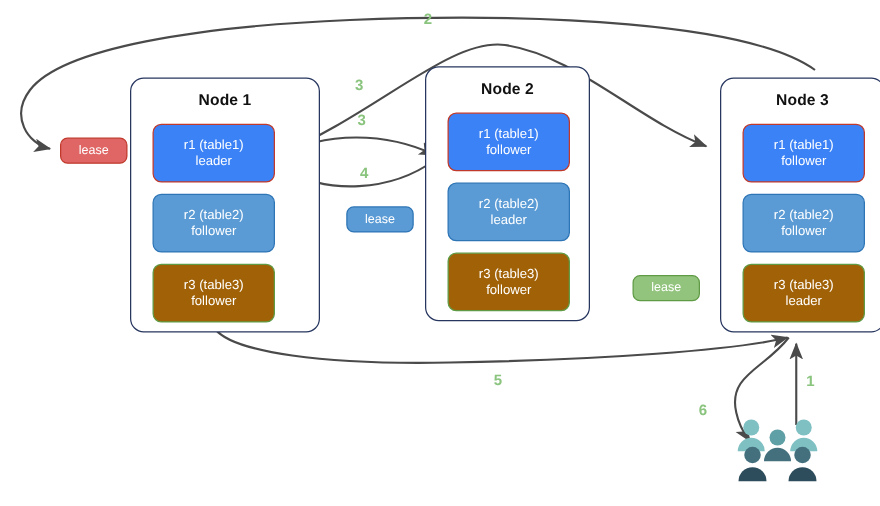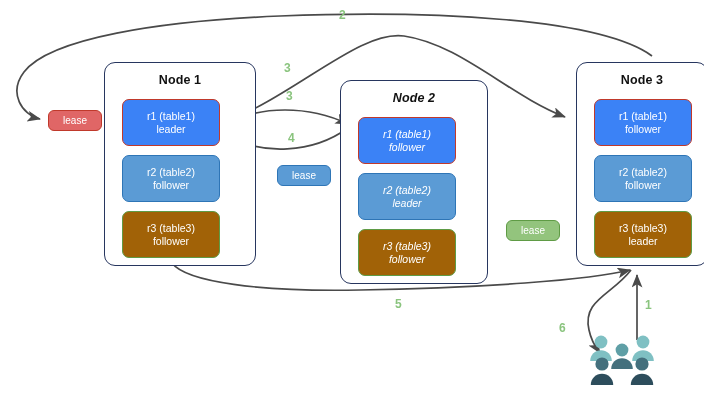--- a/index.html
+++ b/index.html
@@ -147,21 +147,21 @@
     <div class="replica r-blue" style="left:17px; top:92px; width:98px; height:47px;">
       <span class="rl">r2 (table2)</span>
       <span class="rl">follower</span>
     </div>
     <div class="replica r-green" style="left:17px; top:148px; width:98px; height:47px;">
       <span class="rl">r3 (table3)</span>
       <span class="rl">follower</span>
     </div>
   </div>
 
-  <div class="node-box" style="left:340px; top:80px; width:148px; height:204px;font-style:italic;">
+  <div class="node-box" style="left:340px; top:53px; width:132px; height:204px;">
     <div class="node-title">Node 2</div>
     <div class="replica r-red" style="left:17px; top:36px; width:98px; height:47px;">
       <span class="rl">r1 (table1)</span>
       <span class="rl">follower</span>
     </div>
     <div class="replica r-blue" style="left:17px; top:92px; width:98px; height:47px;">
       <span class="rl">r2 (table2)</span>
       <span class="rl">leader</span>
     </div>
     <div class="replica r-green" style="left:17px; top:148px; width:98px; height:47px;">

